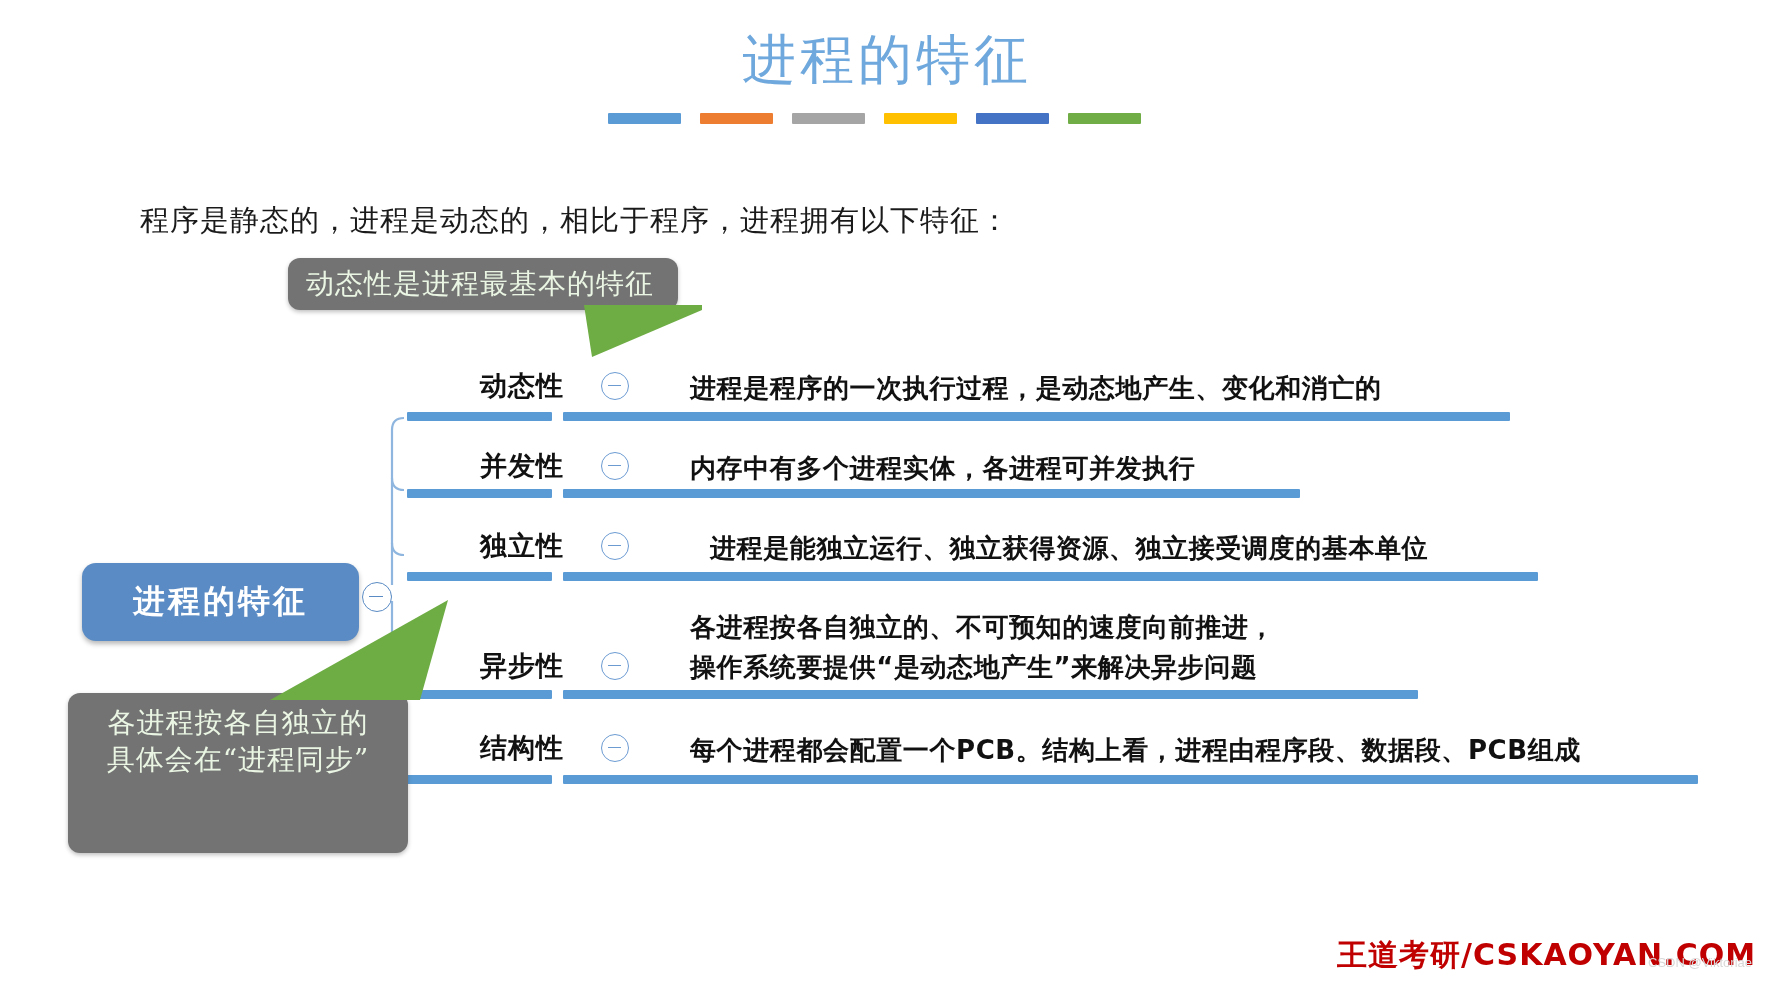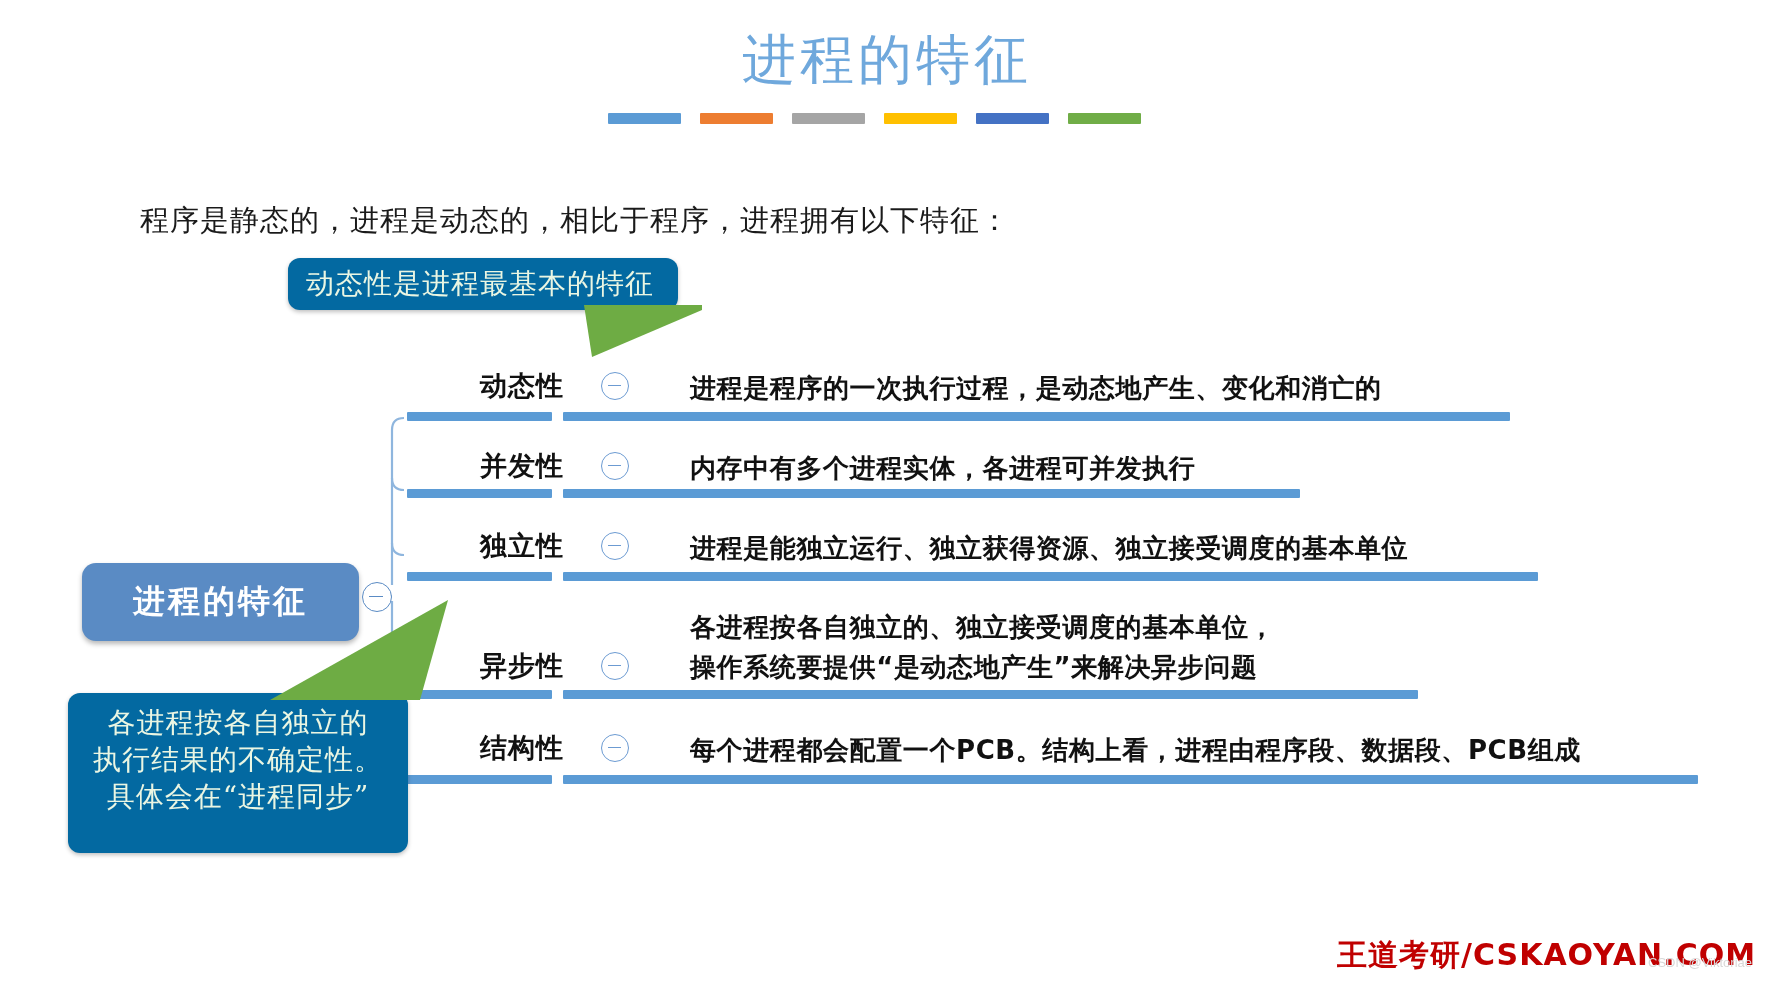--- a/index.html
+++ b/index.html
@@ -83,21 +83,21 @@
     font-size:26px;font-weight:bold;color:#111;letter-spacing:.6px;
     line-height:1.5;white-space:nowrap;
   }
   .underline{
     position:absolute;height:9px;background:#5B9BD5;border-radius:1px;
   }
 
   
   .callout{
     position:absolute;
-    background:#0369a1;
+    background:#737373;
     border-radius:12px;
     box-shadow:0 2px 4px rgba(0,0,0,.25);
     color:#EAF6E3;
     font-family:"DejaVu Serif","Liberation Serif",serif;
     letter-spacing:1px;
   }
   #callout-top{
     left:288px;top:258px;width:390px;height:52px;
     font-size:28px;
     display:flex;align-items:center;
@@ -171,29 +171,29 @@
       <div class="row-label" style="left:462px;top:448px;width:120px;">并发性</div>
       <div class="row-minus" style="left:601px;top:452px;"></div>
       <div class="row-text" style="left:690px;top:449px;">内存中有多个进程实体，各进程可并发执行</div>
       <div class="underline" style="left:407px;top:489px;width:145px;"></div>
       <div class="underline" style="left:563px;top:489px;width:737px;"></div>
     </div>
 
     <div class="row">
       <div class="row-label" style="left:462px;top:528px;width:120px;">独立性</div>
       <div class="row-minus" style="left:601px;top:532px;"></div>
-      <div class="row-text" style="left:690px;top:529px;">进程是能独立运行、独立获得资源、独立接受调度的基本单位</div>
+      <div class="row-text" style="left:710px;top:529px;">进程是能独立运行、独立获得资源、独立接受调度的基本单位</div>
       <div class="underline" style="left:407px;top:572px;width:145px;"></div>
       <div class="underline" style="left:563px;top:572px;width:975px;"></div>
     </div>
 
     <div class="row">
       <div class="row-label" style="left:462px;top:648px;width:120px;">异步性</div>
       <div class="row-minus" style="left:601px;top:652px;"></div>
-      <div class="row-text" style="left:690px;top:608px;">各进程按各自独立的、独立接受调度的基本单位，</div>
+      <div class="row-text" style="left:690px;top:608px;">各进程按各自独立的、不可预知的速度向前推进，</div>
       <div class="row-text" style="left:690px;top:648px;">操作系统要提供“是动态地产生”来解决异步问题</div>
       <div class="underline" style="left:407px;top:690px;width:145px;"></div>
       <div class="underline" style="left:563px;top:690px;width:855px;"></div>
     </div>
 
     <div class="row">
       <div class="row-label" style="left:462px;top:730px;width:120px;">结构性</div>
       <div class="row-minus" style="left:601px;top:734px;"></div>
       <div class="row-text" style="left:690px;top:731px;">每个进程都会配置一个PCB。结构上看，进程由程序段、数据段、PCB组成</div>
       <div class="underline" style="left:407px;top:775px;width:145px;"></div>
@@ -204,21 +204,20 @@
 
   <div class="callout" id="callout-top">
     <span>动态性是进程最基本的特征</span>
   </div>
   <svg class="tail" style="left:584px;top:305px;" width="130" height="58">
     <polygon points="0,0 118,0 118,5 8,52" fill="#6EAC44"></polygon>
   </svg>
 
   <div class="callout" id="callout-bottom">
     <div>各进程按各自独立的</div>
-    <div>执行结果的不确定性。</div>
     <div>具体会在“进程同步”</div>
   </div>
   <svg class="tail" style="left:270px;top:600px;" width="180" height="105">
     <polygon points="178,0 150,100 0,100" fill="#6EAC44"></polygon>
   </svg>
 
   <div class="footer">王道考研/CSKAOYAN.COM</div>
   <div class="watermark">CSDN @Viktoriae</div>
 
 </div>

